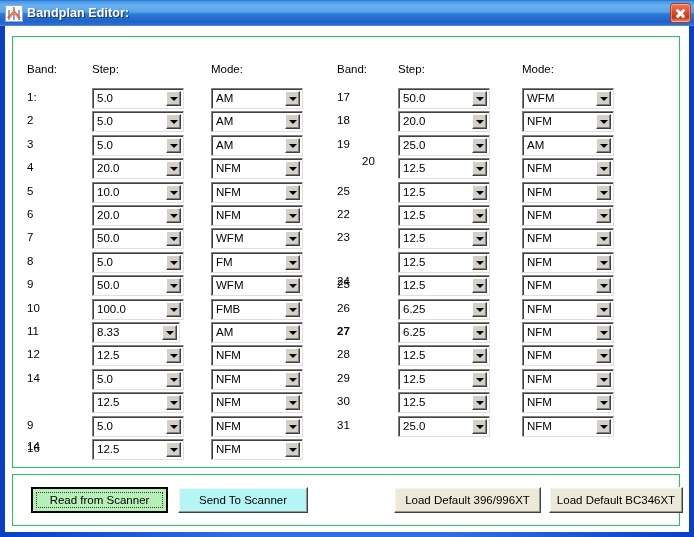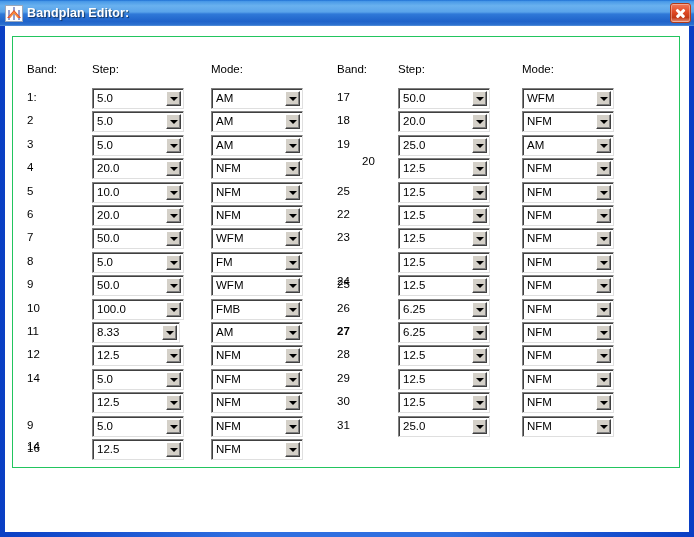--- a/index.html
+++ b/index.html
@@ -524,15 +524,29 @@
         <div class="combo" style="left: 385px; top: 378.6px; width: 92px;">
           <span class="combo-value">25.0</span>
           <span class="combo-arrow"></span>
         </div>
         <div class="combo" style="left: 509px; top: 378.6px; width: 92px;">
           <span class="combo-value">NFM</span>
           <span class="combo-arrow"></span>
         </div>
       </div>
 
+    <div id="button-panel" class="panel">
+      <button class="btn focused" style="left:18px; width:137px; background:#b6f0b6;">
+        <span class="btn-inner">Read from Scanner</span>
+      </button>
+      <button class="btn" style="left:165px; width:130px; background:#b4f5f5;">
+        <span class="btn-inner">Send To Scanner</span>
+      </button>
+      <button class="btn" style="left:381px; width:147px;">
+        <span class="btn-inner">Load Default 396/996XT</span>
+      </button>
+      <button class="btn" style="left:536px; width:134px;">
+        <span class="btn-inner">Load Default BC346XT</span>
+      </button>
+    </div>
 
   </div>
 </div>
 
 </body></html>

